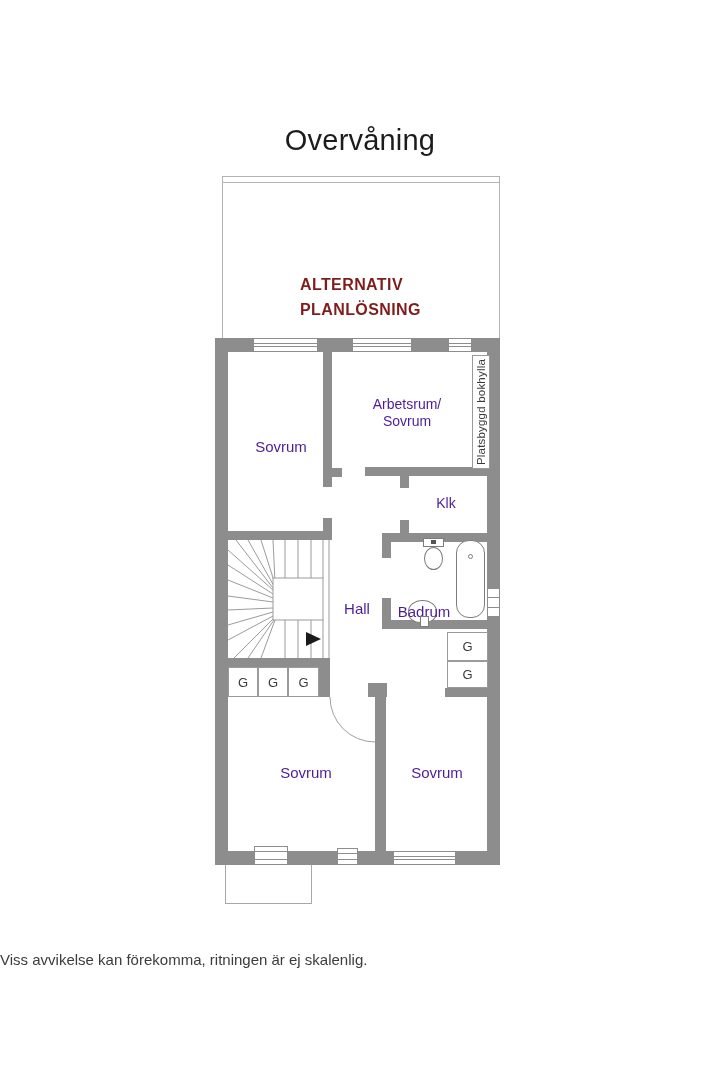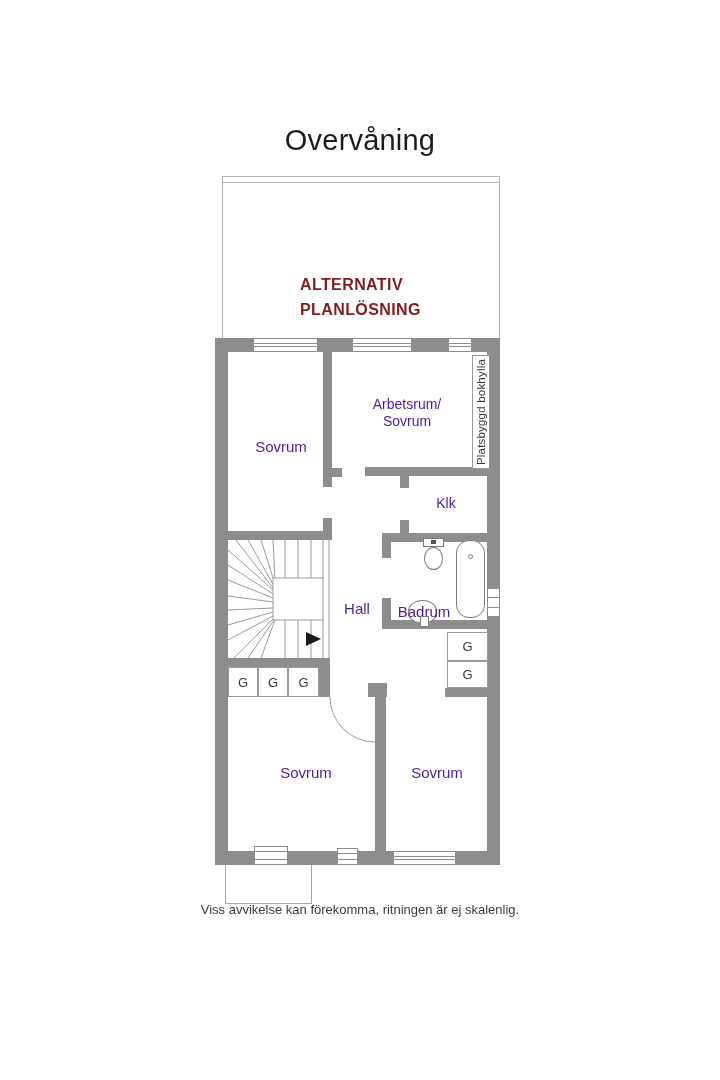--- a/index.html
+++ b/index.html
@@ -53,22 +53,22 @@
   .bookshelf span {
     writing-mode:vertical-rl; transform:rotate(180deg); white-space:nowrap;
     font-size:11.5px; color:#3a3a3a; letter-spacing:0.2px;
   }
   .fix { position:absolute; background:#fff; border:1px solid #7c7c7c; box-sizing:border-box; }
   .balcony {
     position:absolute; left:225px; top:865px; width:85px; height:38px;
     border-left:1px solid #a8a8a8; border-right:1px solid #a8a8a8; border-bottom:1px solid #a8a8a8;
   }
   .footer-note {
-    position:absolute; left:0; right:0; top:902px; text-align:center;
-    font-size:13px; color:#3c3c3c;
+    position:absolute; left:0; right:0; top:951px; text-align:left;
+    font-size:15px; color:#3c3c3c;
   }
   svg { position:absolute; overflow:visible; }
 </style>
 </head>
 <body>
 
 <div class="canvas">
 
   <div class="title">Overvåning</div>
 

